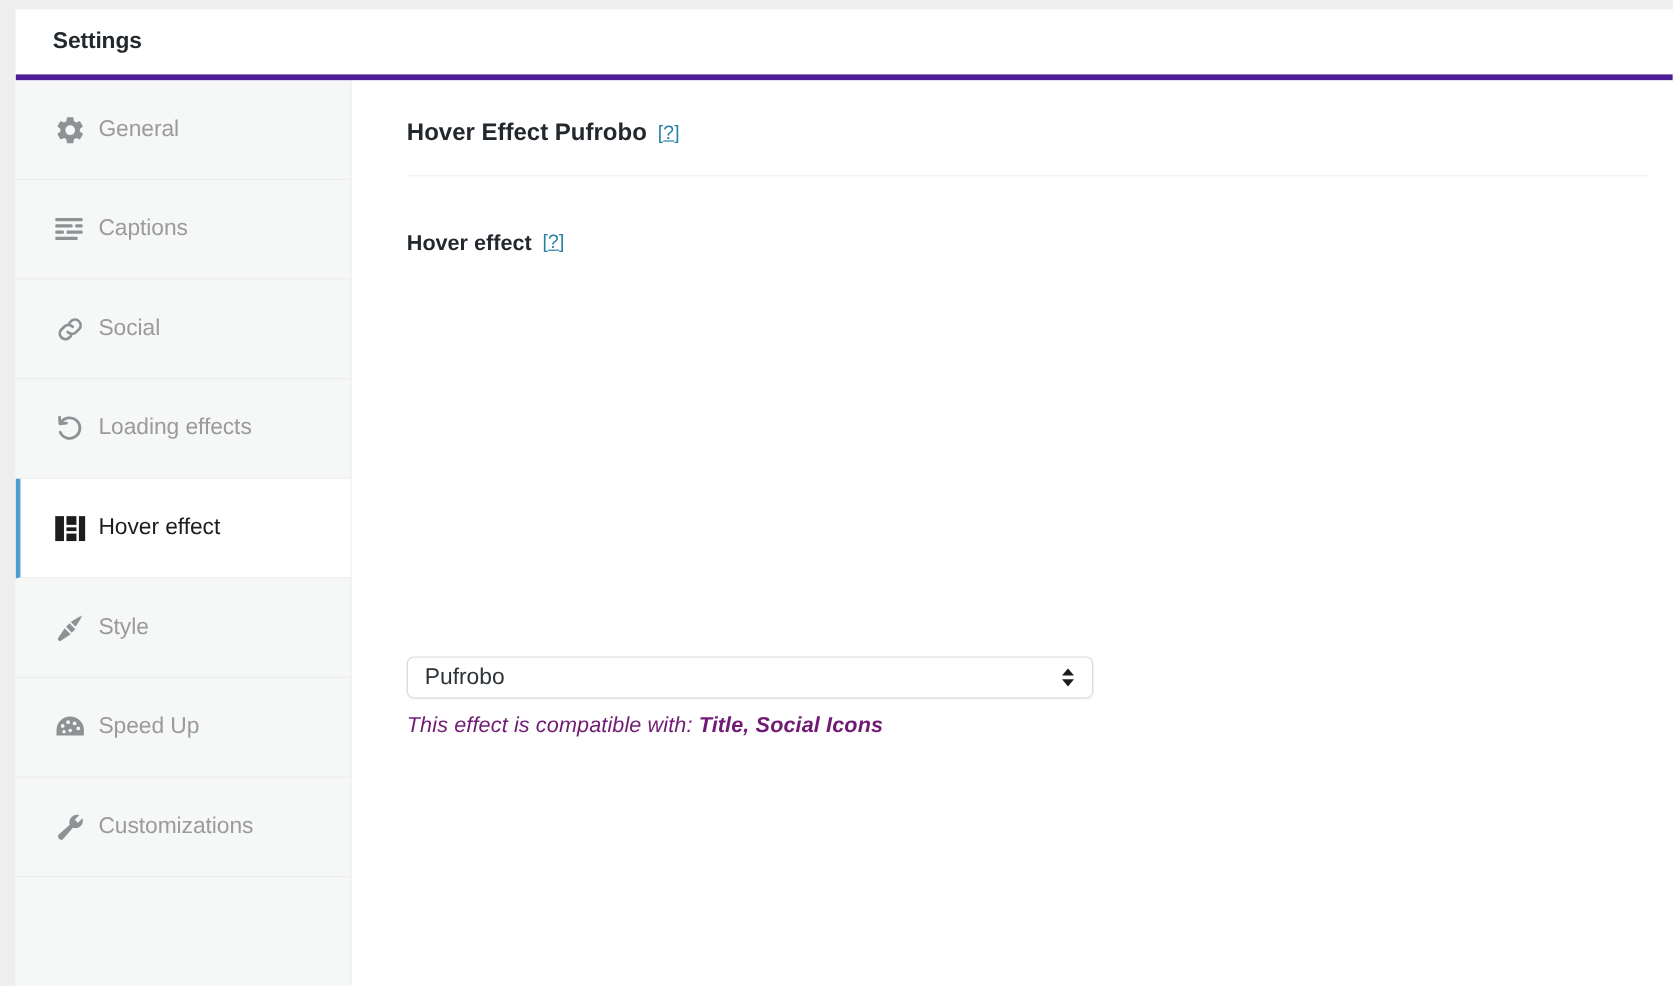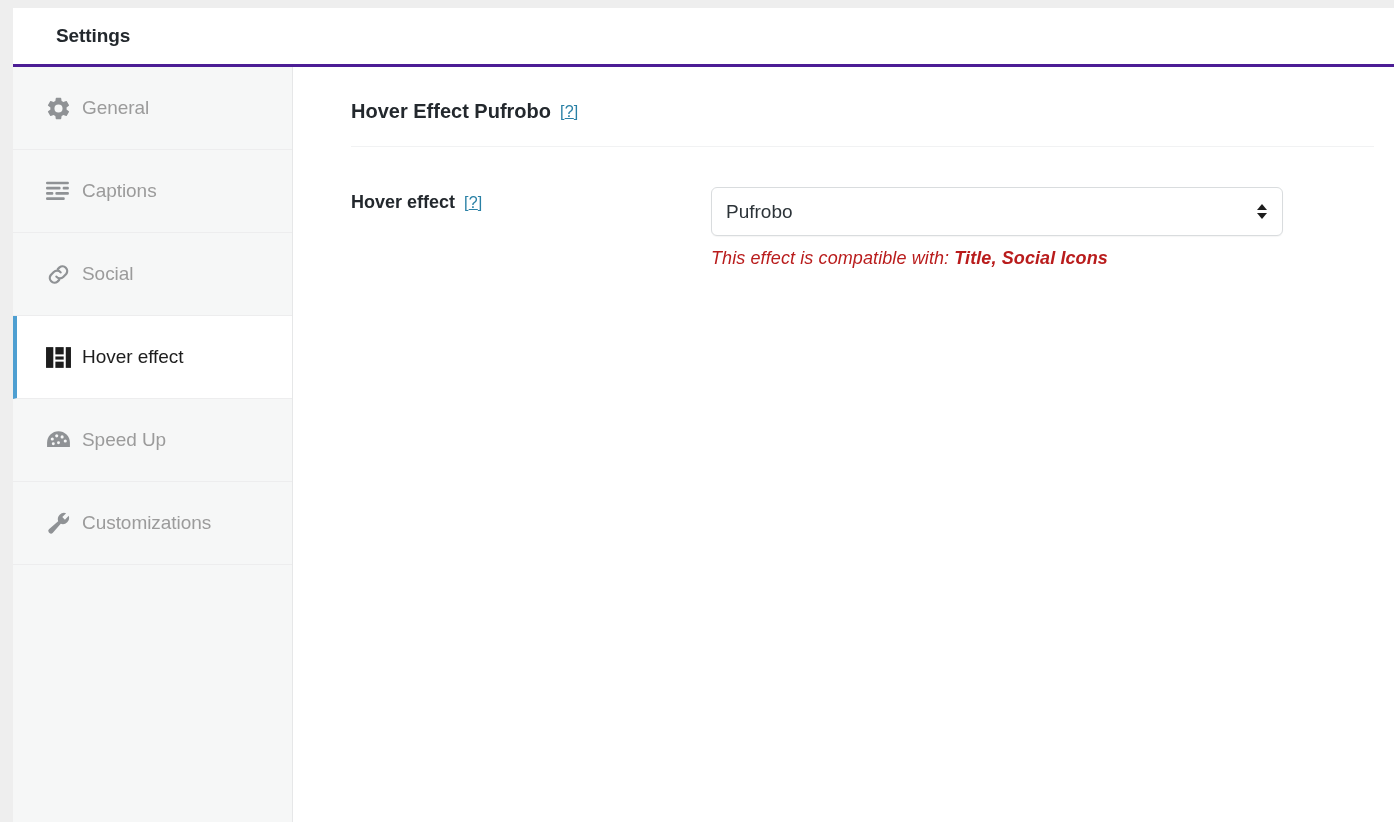--- a/index.html
+++ b/index.html
@@ -24,35 +24,34 @@
     background: #ffffff;
     overflow: hidden;
   }
 
   
   .titlebar {
     height: 59px;
     background: #ffffff;
     display: flex;
     align-items: center;
-    padding-left: 43px;
-    border-bottom: 3px solid #4c1d95;
+    padding-left: 31px;
+    border-bottom: 5px solid #4c1d95;
   }
   .titlebar-text {
     font-size: 19px;
     font-weight: bold;
     color: #23282d;
     letter-spacing: -0.1px;
   }
 
   
   .body {
     display: flex;
     height: 755px;
-    gap: 12px;
   }
 
   
   .sidebar {
     width: 280px;
     flex: 0 0 280px;
     background: #f6f7f7;
     border-right: 1px solid #e6e7e8;
     padding-top: 0;
   }
@@ -120,20 +119,21 @@
     display: inline-block;
     vertical-align: middle;
     letter-spacing: 0.2px;
     cursor: pointer;
   }
   .help-link .qm { text-decoration: underline; }
 
   .field-row {
     display: flex;
     padding-top: 40px;
+    flex-direction: column;
   }
   .field-label-col {
     width: 360px;
     flex: 0 0 360px;
     padding-top: 5px;
   }
   .field-label {
     font-size: 18px;
     font-weight: bold;
     color: #23282d;
@@ -142,21 +142,21 @@
   }
   .field-control-col {
     flex: 1 1 auto;
     min-width: 0;
   }
 
   select.effect-select {
     -webkit-appearance: none;
     appearance: none;
     width: 572px;
-    height: 49px;
+    height: 35px;
     padding: 0 40px 0 14px;
     font-size: 19px;
     font-family: "Liberation Sans", sans-serif;
     color: #2c3338;
     background: #ffffff;
     border: 1px solid #d9dcde;
     border-radius: 6px;
     box-shadow: 0 1px 1px rgba(0,0,0,0.04);
     cursor: pointer;
     outline: none;
@@ -274,21 +274,21 @@
     color: #ffffff;
     letter-spacing: 0.3px;
     text-shadow: 0 1px 3px rgba(0,0,0,0.25);
     white-space: nowrap;
   }
 
   .compat-note {
     margin-top: 12px;
     font-size: 18px;
     font-style: italic;
-    color: #b91c1c;
+    color: #701a75;
     letter-spacing: 0.1px;
   }
   .compat-note b { font-weight: bold; }
 </style>
 </head>
 <body>
 
 <div class="page">
 
   <div class="titlebar">
@@ -325,35 +325,54 @@
       <div class="nav-item">
         <span class="nav-icon">
           <svg width="27" height="27" viewBox="0 0 24 24" fill="none" stroke="#8f9295" stroke-width="2" stroke-linecap="round">
             <path d="M10.1 13.9a4.2 4.2 0 0 0 6.1.3l2.6-2.6a4.2 4.2 0 0 0-5.9-5.9l-1.5 1.5"></path>
             <path d="M13.9 10.1a4.2 4.2 0 0 0-6.1-.3l-2.6 2.6a4.2 4.2 0 0 0 5.9 5.9l1.5-1.5"></path>
           </svg>
         </span>
         <span class="nav-label">Social</span>
       </div>
 
+      <div class="nav-item">
+        <span class="nav-icon">
+          <svg width="27" height="27" viewBox="0 0 24 24" fill="none" stroke="#8f9295" stroke-width="2.1" stroke-linecap="round">
+            <path d="M5 7.5A7.6 7.6 0 1 1 4.6 14.4"></path>
+            <path d="M4.1 3.3 L4.4 8.1 L9.2 7.6" stroke-linejoin="round"></path>
+          </svg>
+        </span>
+        <span class="nav-label">Loading effects</span>
+      </div>
 
       <div class="nav-item active">
         <span class="nav-icon">
           <svg width="27" height="27" viewBox="0 0 26 26" fill="#1d1d1d">
             <rect x="1" y="3" width="7" height="20"></rect>
             <rect x="10" y="3" width="8" height="7"></rect>
             <rect x="10" y="12" width="8" height="3"></rect>
             <rect x="10" y="17" width="8" height="6"></rect>
             <rect x="20" y="3" width="5" height="20"></rect>
           </svg>
         </span>
         <span class="nav-label">Hover effect</span>
       </div>
 
 
+      <div class="nav-item">
+        <span class="nav-icon">
+          <svg width="27" height="27" viewBox="0 0 24 24" fill="#8f9295">
+            <path d="M21.2 3.4c-.6-.6-1.9-.3-3.5.7l-5.3 3.3 3.6 3.6 3.3-5.3c1-1.6 1.4-2.9.9-3.5z"></path>
+            <path d="M11.5 8.4 8.9 11l4.3 4.3 2.6-2.6z"></path>
+            <path d="M7.9 12.1 3.1 19.3c-.4.6-.3 1.3.2 1.8s1.2.6 1.8.2l7.2-4.8z"></path>
+          </svg>
+        </span>
+        <span class="nav-label">Style</span>
+      </div>
 
       <div class="nav-item">
         <span class="nav-icon">
           <svg width="27" height="24" viewBox="0 0 26 22" fill="#8f9295">
             <path d="M13 2.5A11 11 0 0 0 2 13.5v4.2h22v-4.2A11 11 0 0 0 13 2.5z"></path>
             <circle cx="7" cy="10" r="1.5" fill="#f6f7f7"></circle>
             <circle cx="11.3" cy="7" r="1.5" fill="#f6f7f7"></circle>
             <circle cx="16.5" cy="8" r="1.5" fill="#f6f7f7"></circle>
             <circle cx="19.5" cy="12" r="1.5" fill="#f6f7f7"></circle>
             <circle cx="8" cy="14.6" r="1.4" fill="#f6f7f7"></circle>

